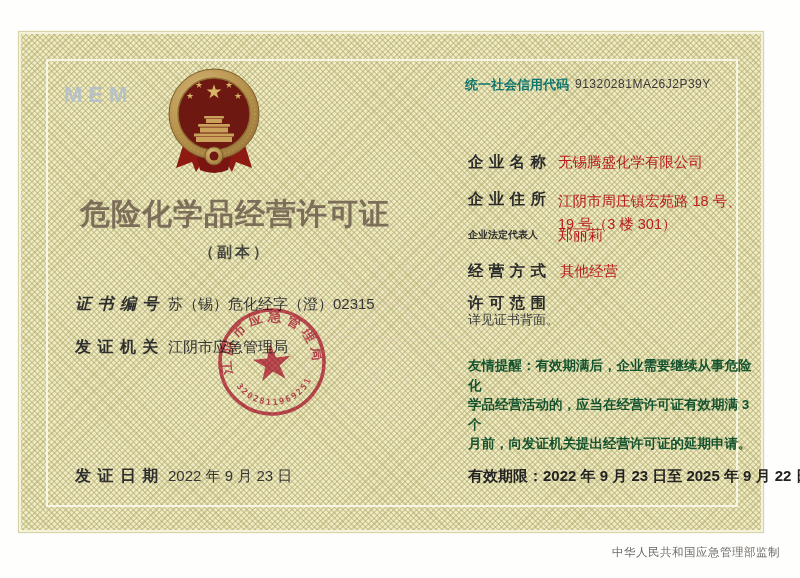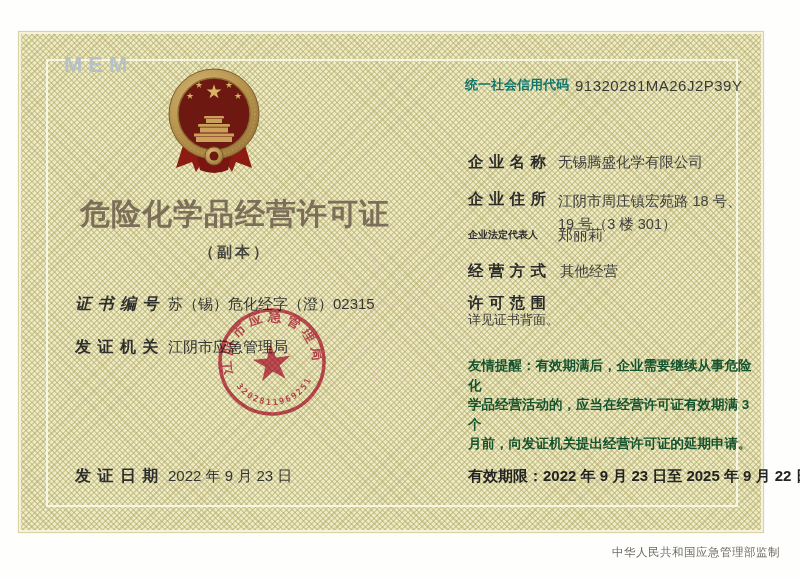--- a/index.html
+++ b/index.html
@@ -15,36 +15,36 @@
     border:1px solid #d9d4a4;
     box-shadow: inset 0 0 0 2px #f4f2da, 0 0 2px rgba(0,0,0,.08);}
   .panel{position:absolute;left:46px;top:59px;width:688px;height:444px;
     background:
       radial-gradient(circle 210px at 60% 38%, rgba(255,250,250,.55), rgba(255,255,255,0) 70%),
       linear-gradient(100deg,#e5ebdb 0%,#edf1e4 38%,#f5f6ee 62%,#ecefе4 100%),
       linear-gradient(100deg,#e5ebdb 0%,#edf1e4 38%,#f5f6ee 62%,#ecefe4 100%);
     border:2px solid #f6f5e3;}
 
   .abs{position:absolute;}
-  .mem{left:64px;top:52px;font-size:22px;font-weight:bold;letter-spacing:6px;color:#b5c1c7;}
+  .mem{left:64px;top:82px;font-size:22px;font-weight:bold;letter-spacing:6px;color:#b5c1c7;}
 
   
   .title{left:70px;top:194px;width:330px;text-align:center;font-size:30px;font-weight:bold;
          color:#7d6e5a;letter-spacing:1px;white-space:nowrap;}
   .subtitle{left:70px;top:243px;width:330px;text-align:center;font-size:15px;font-weight:bold;
             color:#45453f;letter-spacing:3px;}
   .l-label{font-size:16px;font-weight:bold;color:#2e2e2e;letter-spacing:1px;white-space:nowrap;}
   .l-value{font-size:15px;color:#353535;white-space:nowrap;}
 
   
   .cc-label{left:465px;top:76px;font-size:13px;font-weight:bold;color:#0f766e;}
-  .cc-value{left:575px;top:77px;font-size:15px;color:#3a3a3a;letter-spacing:.5px;}
+  .cc-value{left:575px;top:77px;font-size:12px;color:#3a3a3a;letter-spacing:.5px;}
   .r-label{font-size:15.5px;font-weight:bold;color:#2b2b2b;letter-spacing:.5px;white-space:nowrap;}
   .r-label-sm{font-size:10px;font-weight:bold;color:#2b2b2b;white-space:nowrap;}
-  .r-value{font-size:14.5px;color:#404040;white-space:nowrap;}
+  .r-value{font-size:14.5px;color:#b91c1c;white-space:nowrap;}
   .addr{white-space:pre-line;line-height:23px;}
   .scope-note{left:468px;top:311px;font-size:13px;color:#3c3c3c;}
   .reminder{left:468px;top:356px;width:296px;font-size:13.5px;font-weight:600;color:#14532d;
             line-height:19.5px;white-space:pre-line;}
   .validity{left:468px;top:467px;font-size:15px;font-weight:bold;color:#222;white-space:nowrap;}
   .supervision{left:612px;top:545px;font-size:11.5px;color:#6e6a64;letter-spacing:.5px;}
 
   .seal{left:212px;top:302px;width:120px;height:120px;transform:rotate(-6deg);
         opacity:.88;mix-blend-mode:multiply;}
   .rosette{left:270px;top:202px;opacity:.55;}

